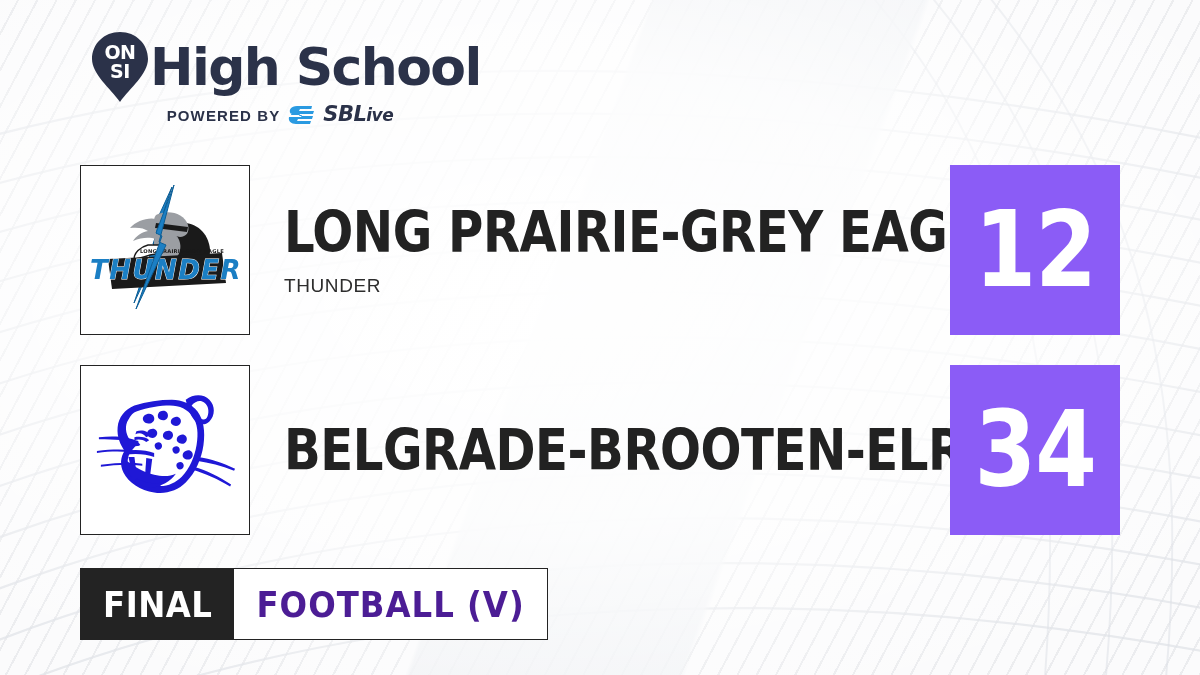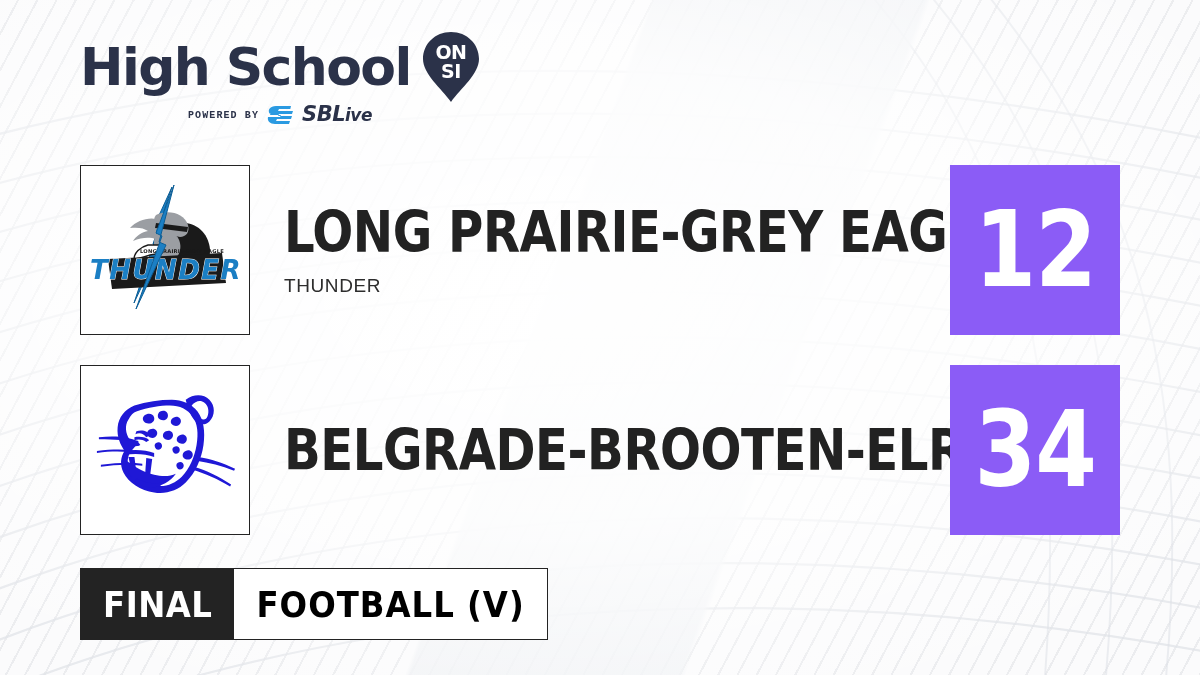--- a/index.html
+++ b/index.html
@@ -84,23 +84,23 @@
   #powered-row {
     display: flex;
     align-items: center;
     justify-content: center;
     gap: 8px;
     margin-top: 6px;
     width: 400px;
     height: 22px;
   }
   #powered-by-label {
-    font-family: Liberation Mono, monospace;
-    font-weight: bold;
-    font-size: 10px;
+    font-family: Liberation Sans, sans-serif;
+    font-weight: bold;
+    font-size: 15px;
     letter-spacing: 1.1px;
     color: #2b3249;
   }
   #sblive-lockup { display: flex; align-items: flex-start; gap: 9px; }
   #sblive-mark { display: block; }
   #sblive-word {
     font-family: "DejaVu Sans", sans-serif;
     font-style: italic;
     font-weight: bold;
     font-size: 21px;
@@ -204,21 +204,21 @@
     justify-content: center;
     padding: 12px 22px;
     font-family: "DejaVu Sans Condensed", "Liberation Sans Narrow", "Liberation Sans", sans-serif;
     font-weight: bold;
     font-size: 36px;
     letter-spacing: 0.5px;
     transform-origin: center;
   }
   #status-sport {
     background: #ffffff;
-    color: #000000;
+    color: #4c1d95;
     display: flex;
     align-items: center;
     justify-content: flex-start;
     padding: 0 22px;
     font-family: "DejaVu Sans Condensed", "Liberation Sans Narrow", "Liberation Sans", sans-serif;
     font-weight: bold;
     font-size: 36px;
     letter-spacing: 1px;
     white-space: nowrap;
   }
@@ -253,29 +253,29 @@
         <path d="M940,-60 C1125,140 1205,360 1160,735"></path>
       </g>
     </svg>
   </div>
 
   <div class="bg-layer bg-diag-band"></div>
   <div class="bg-layer bg-vignette"></div>
 
   <div id="brand">
     <div id="brand-wordmark-row">
-      <div id="brand-wordmark">High School</div>
-
       <div id="pin-badge">
         <svg width="60" height="74" viewBox="0 0 60 74" xmlns="http://www.w3.org/2000/svg">
           <path d="M30 2 C14 2 2 14 2 29 C2 44 20 58 30 72 C40 58 58 44 58 29 C58 14 46 2 30 2 Z" fill="#2b3249"></path>
           <text x="30" y="29" text-anchor="middle" font-family="DejaVu Sans, sans-serif" font-weight="bold" font-size="19" fill="#ffffff" letter-spacing="-0.5">ON</text>
           <text x="30" y="48" text-anchor="middle" font-family="DejaVu Sans, sans-serif" font-weight="bold" font-size="19" fill="#ffffff" letter-spacing="-0.5">SI</text>
         </svg>
       </div>
+
+      <div id="brand-wordmark">High School</div>
     </div>
 
     <div id="powered-row">
       <span id="powered-by-label">POWERED BY</span>
 
       <span id="sblive-lockup">
         <svg id="sblive-mark" width="26" height="22" viewBox="0 0 26 22" xmlns="http://www.w3.org/2000/svg">
           <path d="M24 2 L9 2 C3 2 0.5 6 2.5 9.5 L7 9.5 L3.5 9.5 L3 11 L18 11 L14 11 L13 13 L1 13 C0 17 3 20 8 20 L22 20 L23 17 L9 17 L10 15 L24 15 L25 12 L11 12 L12 10 L25 10 L26 7 L11 7 L12 5 L23.3 5 Z" fill="#2a9ae1"></path>
         </svg>
         <span id="sblive-word"><span>SBL</span><span class="lower">ive</span></span>

